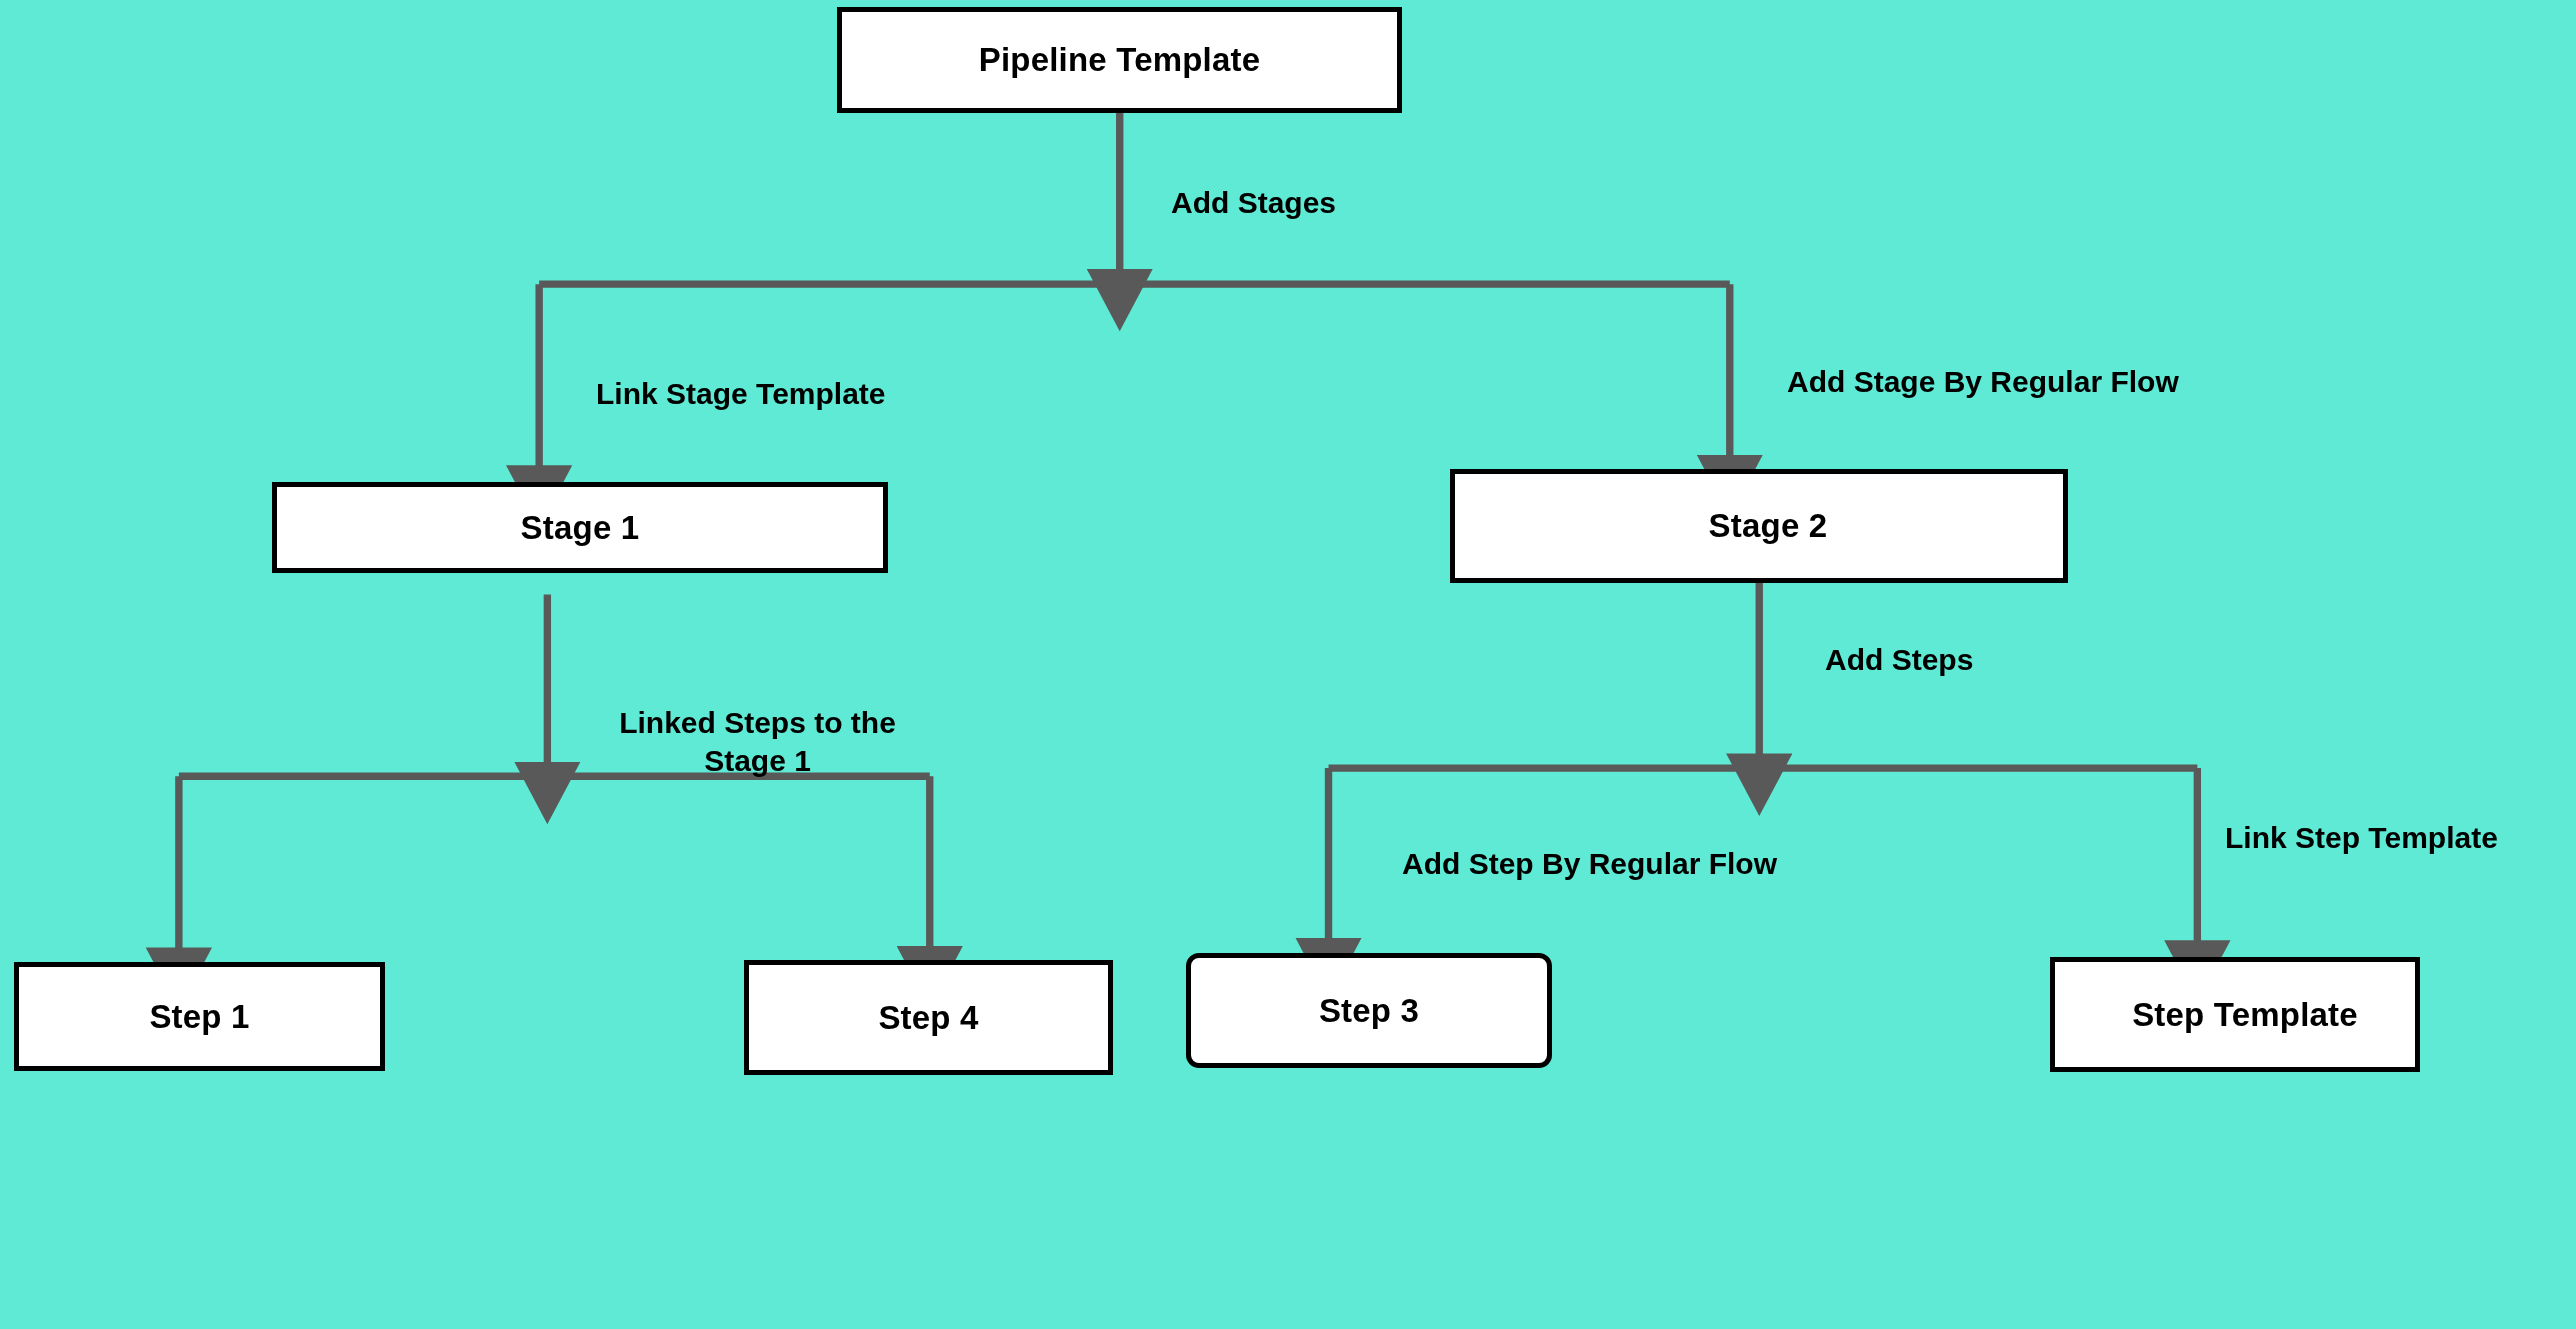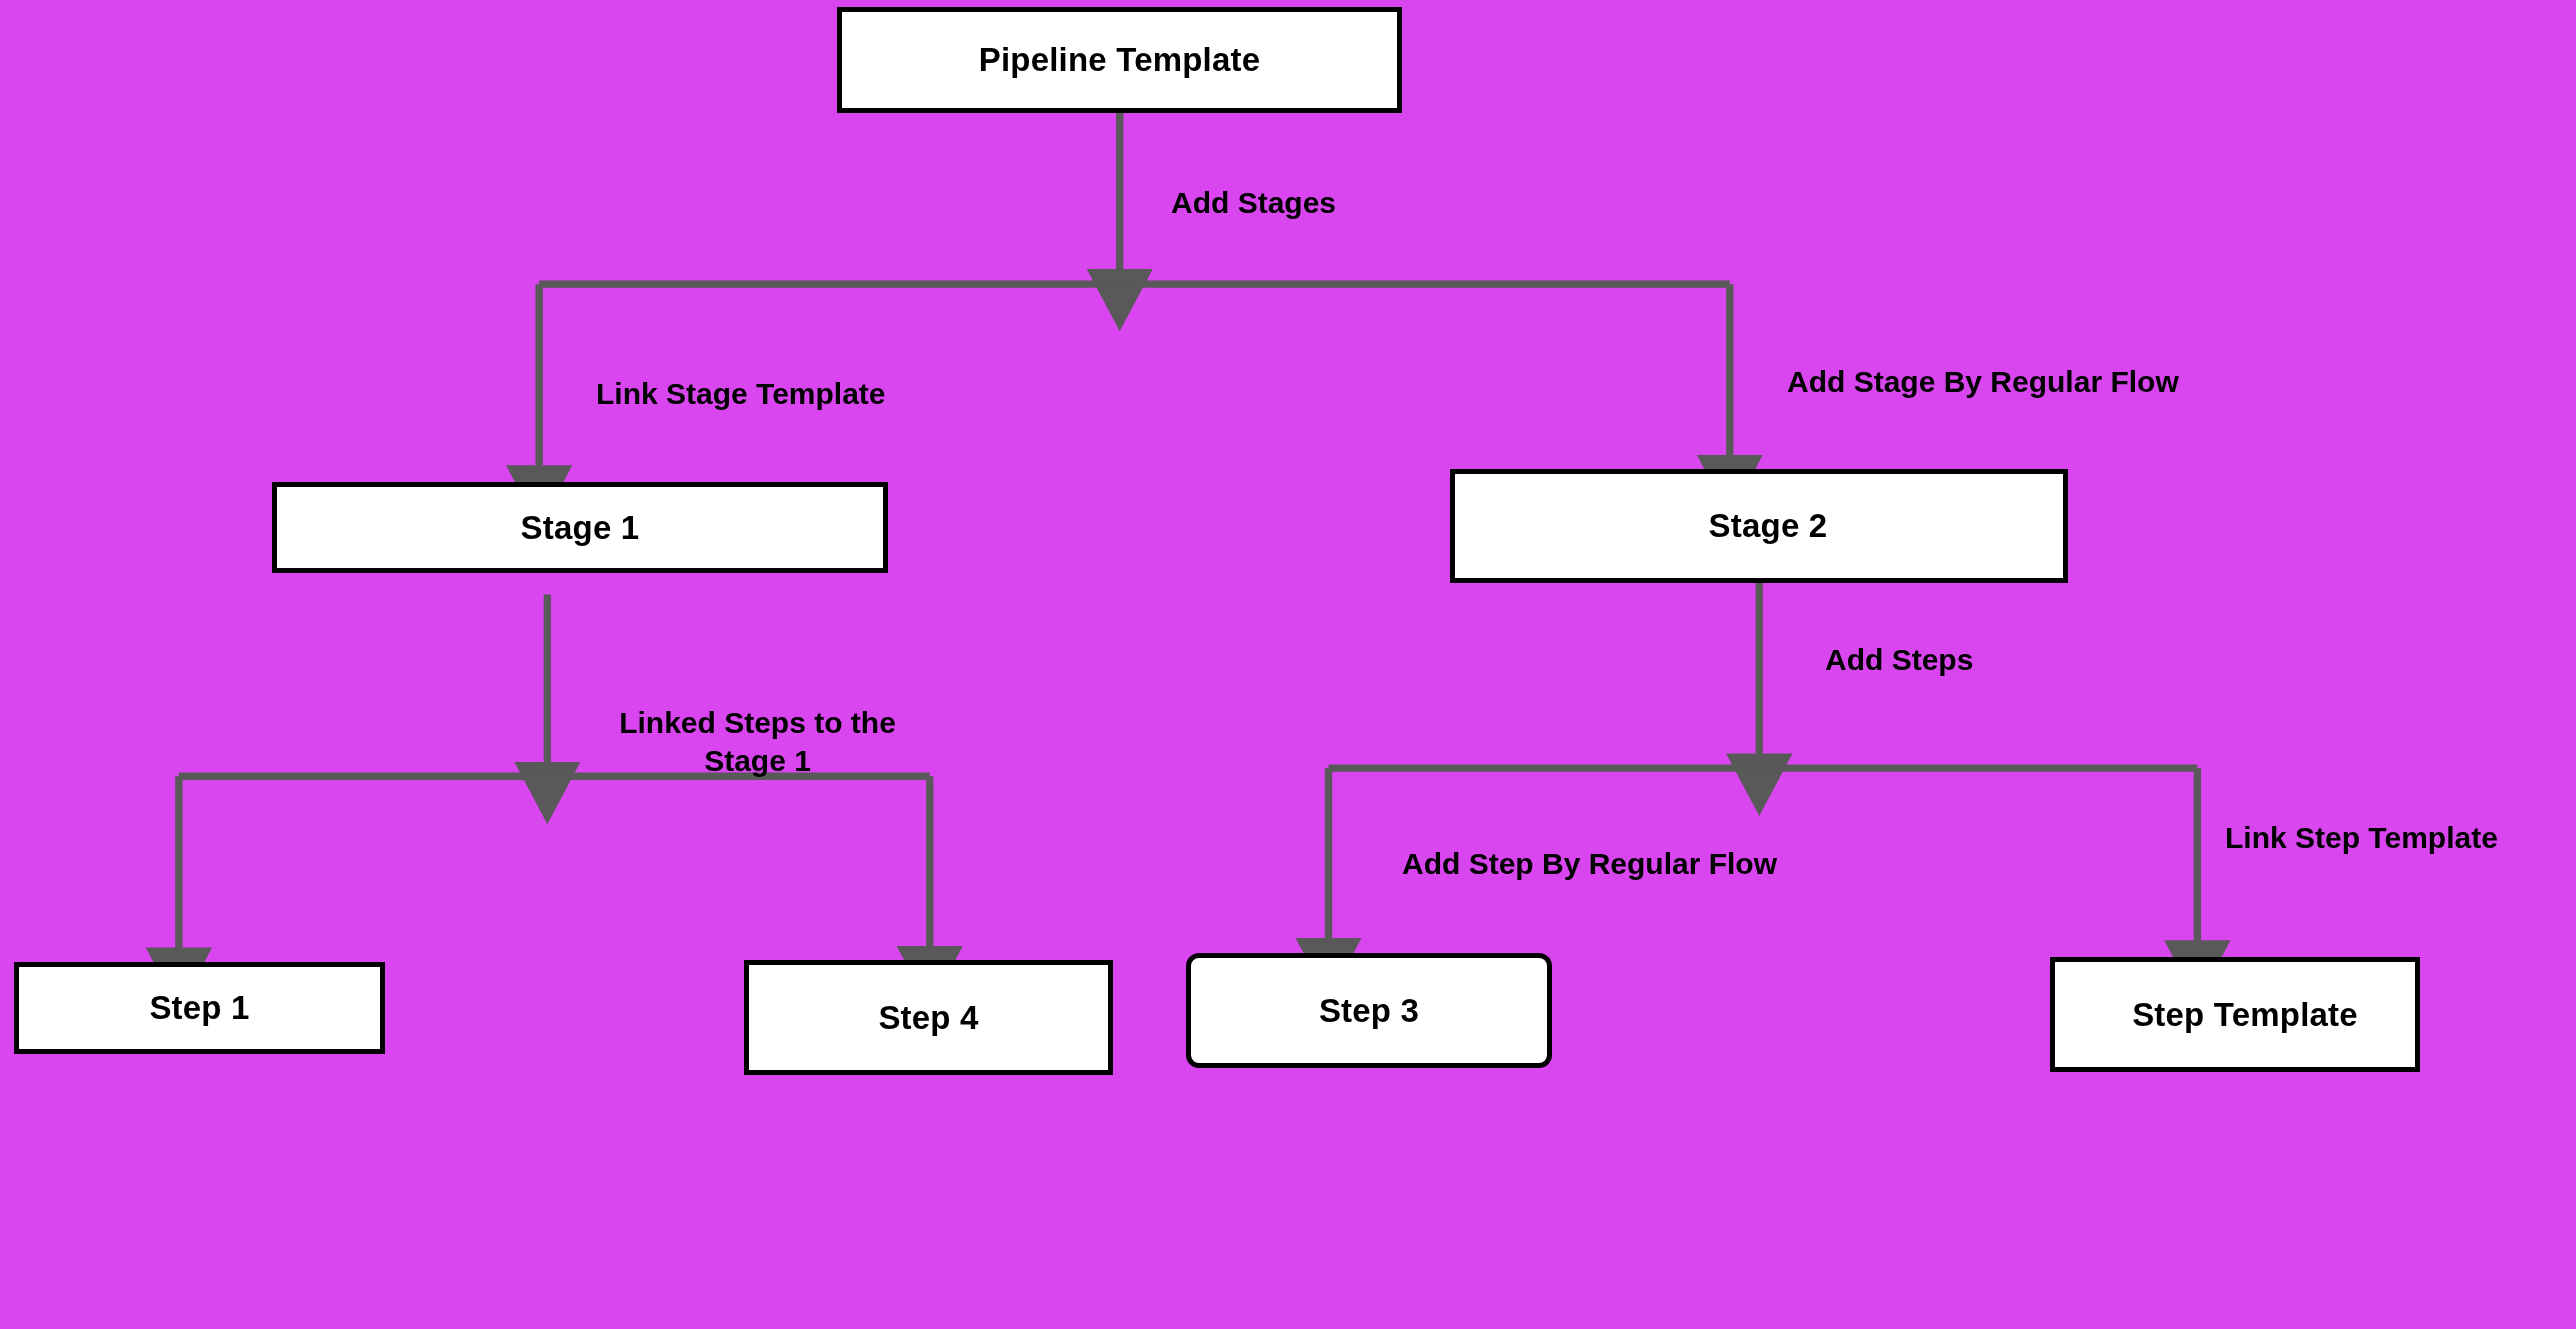--- a/index.html
+++ b/index.html
@@ -4,21 +4,21 @@
 <style>
   html, body {
     margin: 0;
     padding: 0;
     background: #ffffff;
   }
   #canvas {
     position: relative;
     width: 2576px;
     height: 1329px;
-    background: #d946ef;
+    background: #5eead4;
     overflow: hidden;
     font-family: "Liberation Sans", sans-serif;
   }
   #edges {
     position: absolute;
     left: 0;
     top: 0;
     width: 2576px;
     height: 1329px;
   }
@@ -122,21 +122,21 @@
   </div>
 
   <div class="node" style="left:272px; top:482px; width:616px; height:91px;">
     <span class="node-label">Stage 1</span>
   </div>
 
   <div class="node" style="left:1450px; top:469px; width:618px; height:114px;padding-left:18px;">
     <span class="node-label">Stage 2</span>
   </div>
 
-  <div class="node" style="left:14px; top:962px; width:371px; height:92px;">
+  <div class="node" style="left:14px; top:962px; width:371px; height:109px;">
     <span class="node-label">Step 1</span>
   </div>
 
   <div class="node" style="left:744px; top:960px; width:369px; height:115px;">
     <span class="node-label">Step 4</span>
   </div>
 
   <div class="node" style="left:1186px; top:953px; width:366px; height:115px;border-radius:13px;">
     <span class="node-label">Step 3</span>
   </div>

